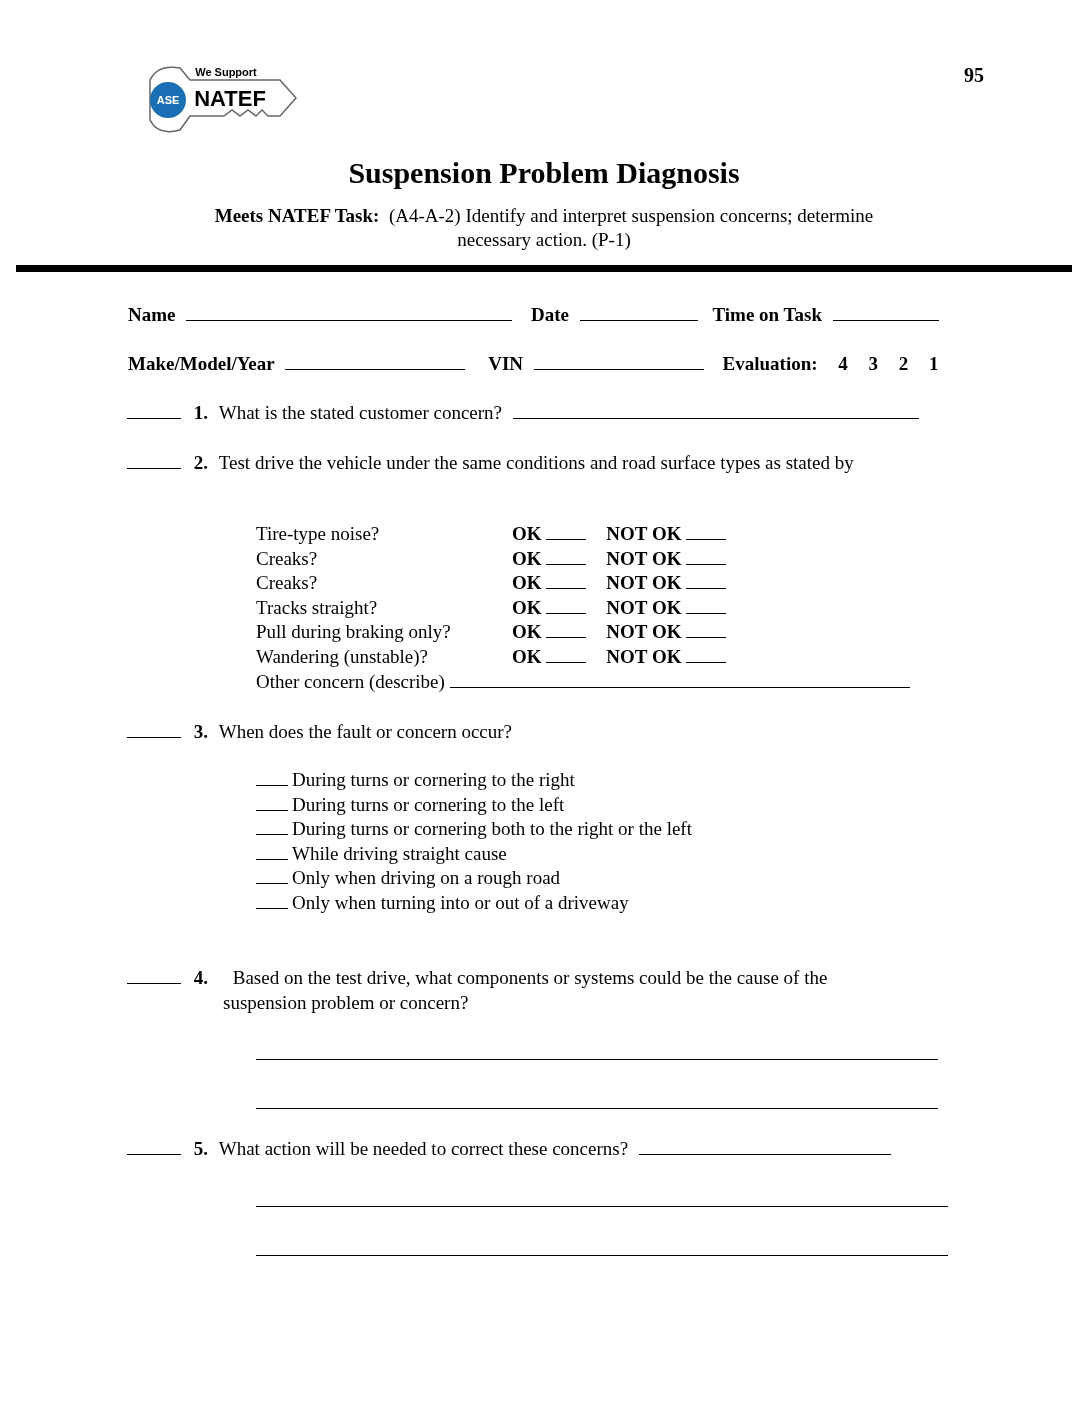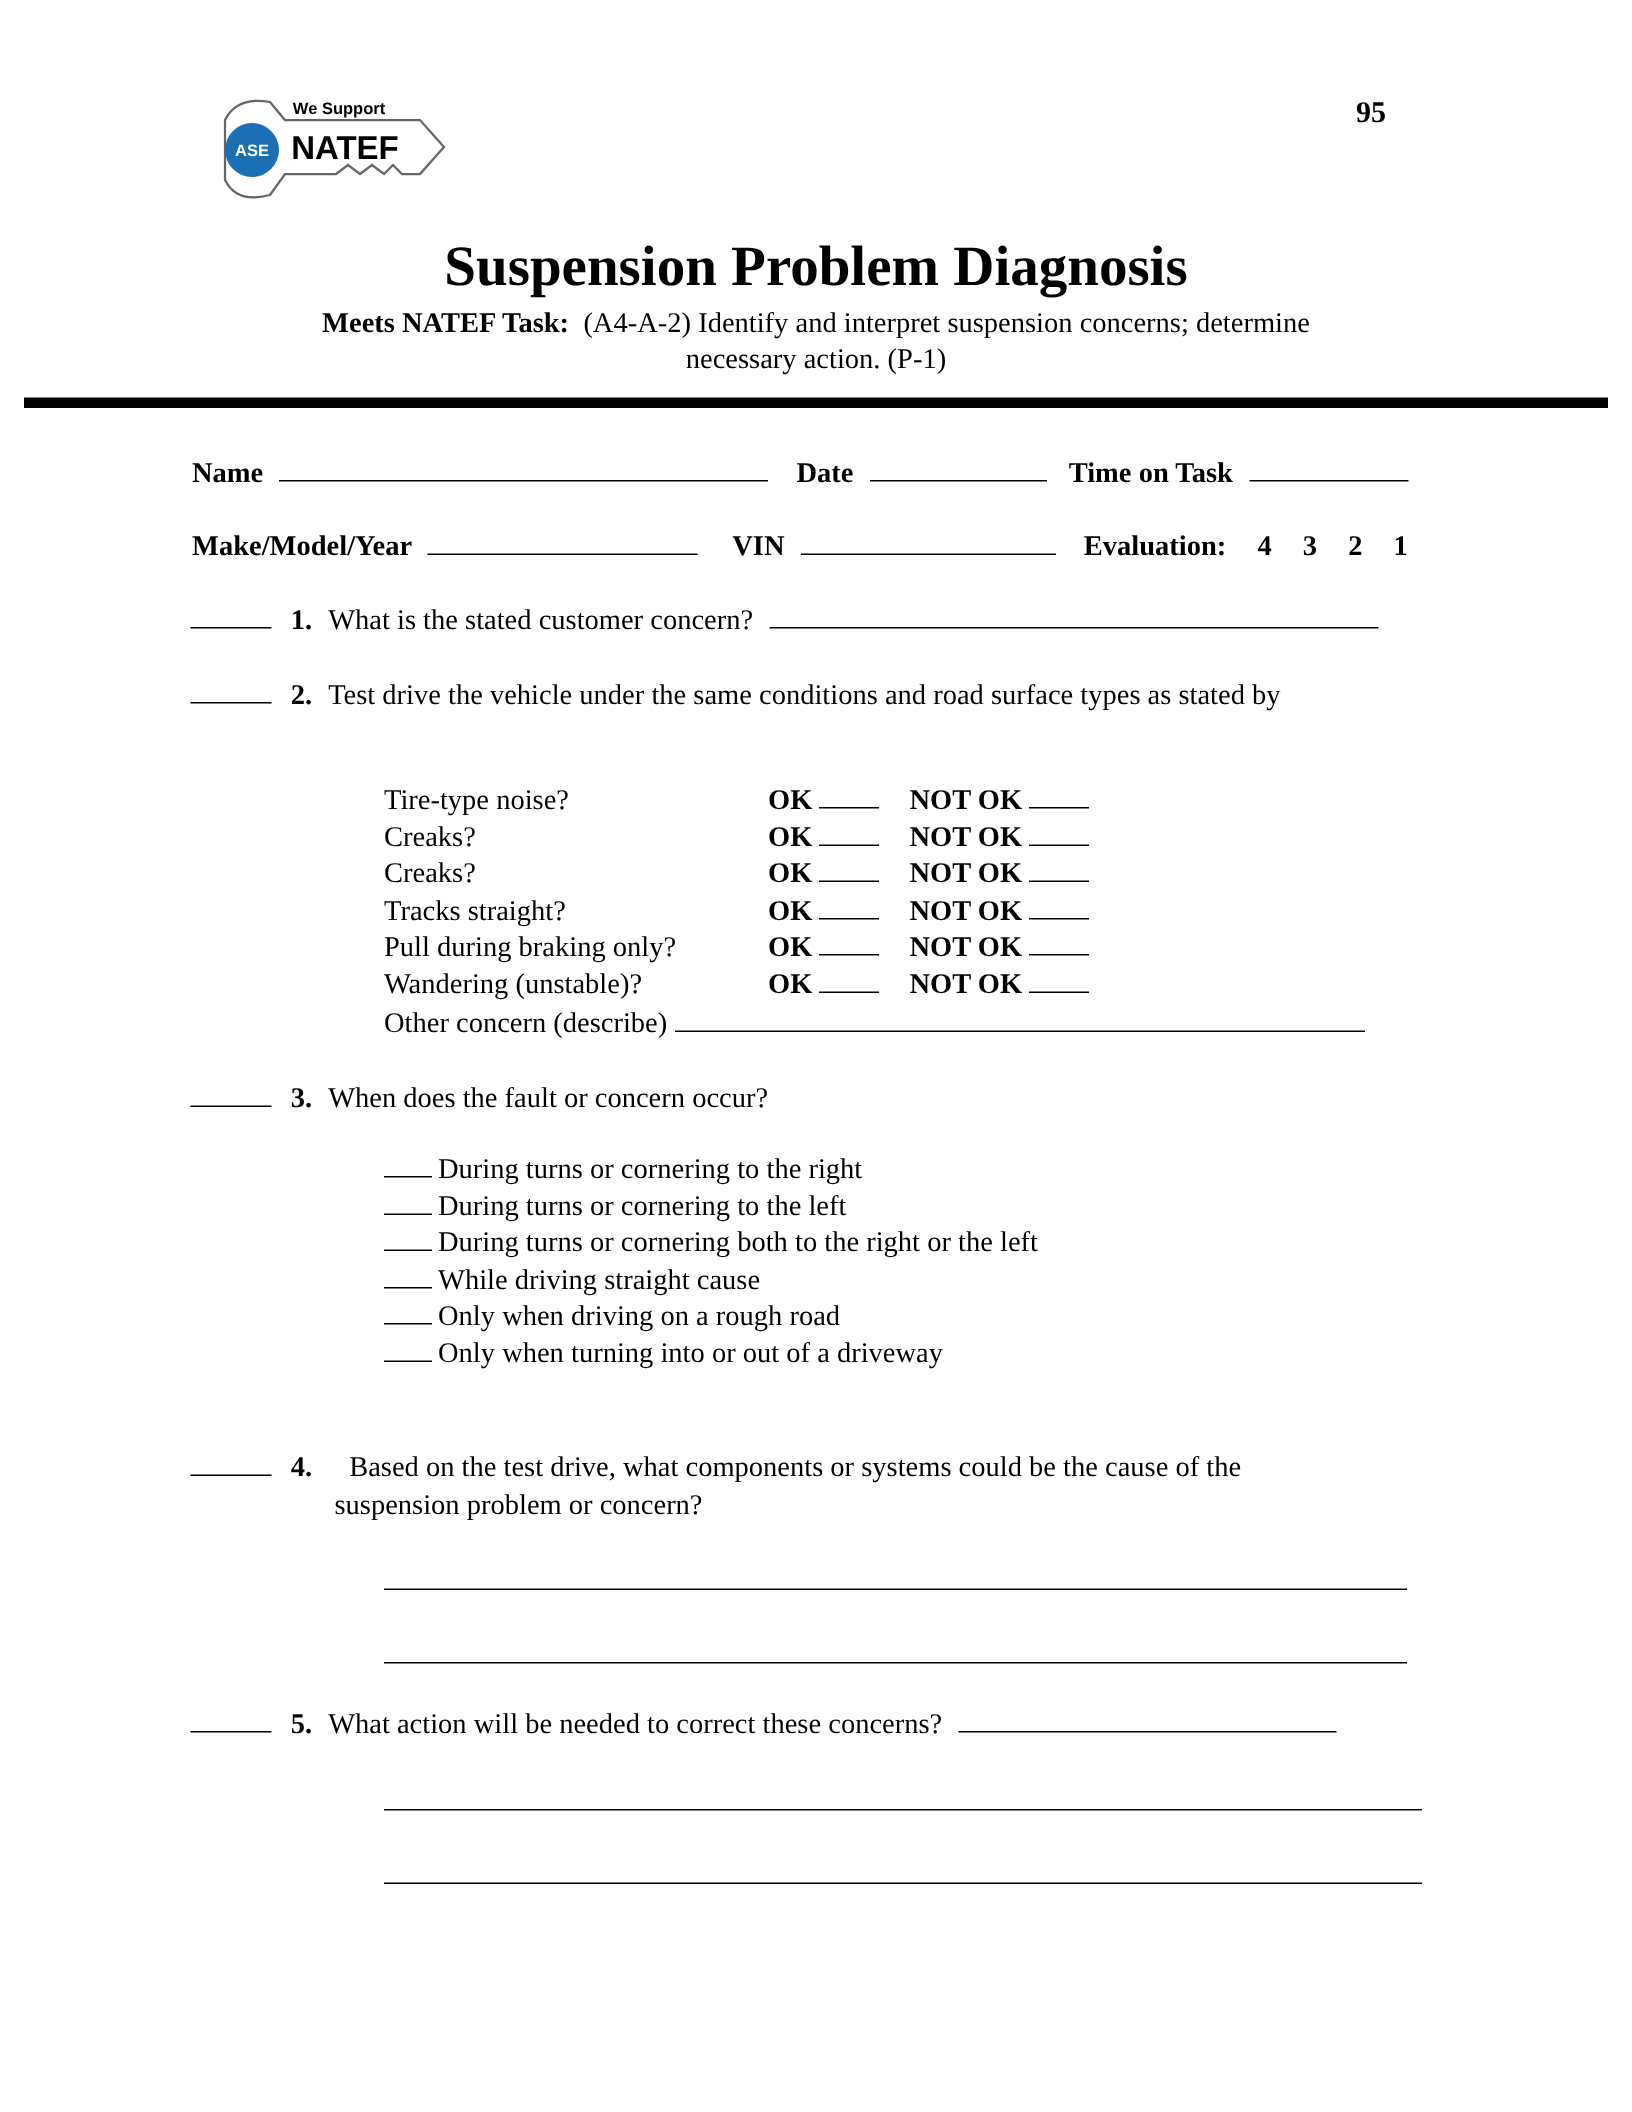--- a/index.html
+++ b/index.html
@@ -1,21 +1,21 @@
 <!DOCTYPE html>
 <html><head>
 <meta charset="utf-8">
 <style>
   html, body { margin:0; padding:0; background:#fff; }
   body { width:1088px; height:1408px; position:relative; overflow:hidden;
          font-family:"Liberation Serif","DejaVu Serif",serif; color:#000; }
   .abs { position:absolute; }
-  .page-num { left:904px; top:64px; font-weight:bold; font-size:20px; }
+  .page-num { left:964px; top:64px; font-weight:bold; font-size:20px; }
   .logo { left:130px; top:58px; width:180px; height:90px; }
-  .title { left:0; width:1088px; top:156px; text-align:center; font-weight:bold; font-size:38px; }
+  .title { left:0; width:1088px; top:156px; text-align:center; font-weight:bold; font-size:30px; }
   .subtitle { left:140px; width:808px; top:204px; text-align:center; font-size:19px; line-height:24px; }
   .subtitle b { font-weight:bold; }
   .rule { left:16px; width:1056px; top:265px; height:7px; background:#000; }
   .field-label { font-weight:bold; font-size:19px; }
   .blank { display:inline-block; border-bottom:1.5px solid #000; height:18px; vertical-align:baseline; }
   .row { font-size:19px; white-space:nowrap; }
   .score { display:inline-block; width:54px; border-bottom:1.5px solid #000; height:18px; vertical-align:baseline; }
   .qnum { font-weight:bold; }
   .chk-label { display:inline-block; width:256px; }
   .ok { font-weight:bold; }

